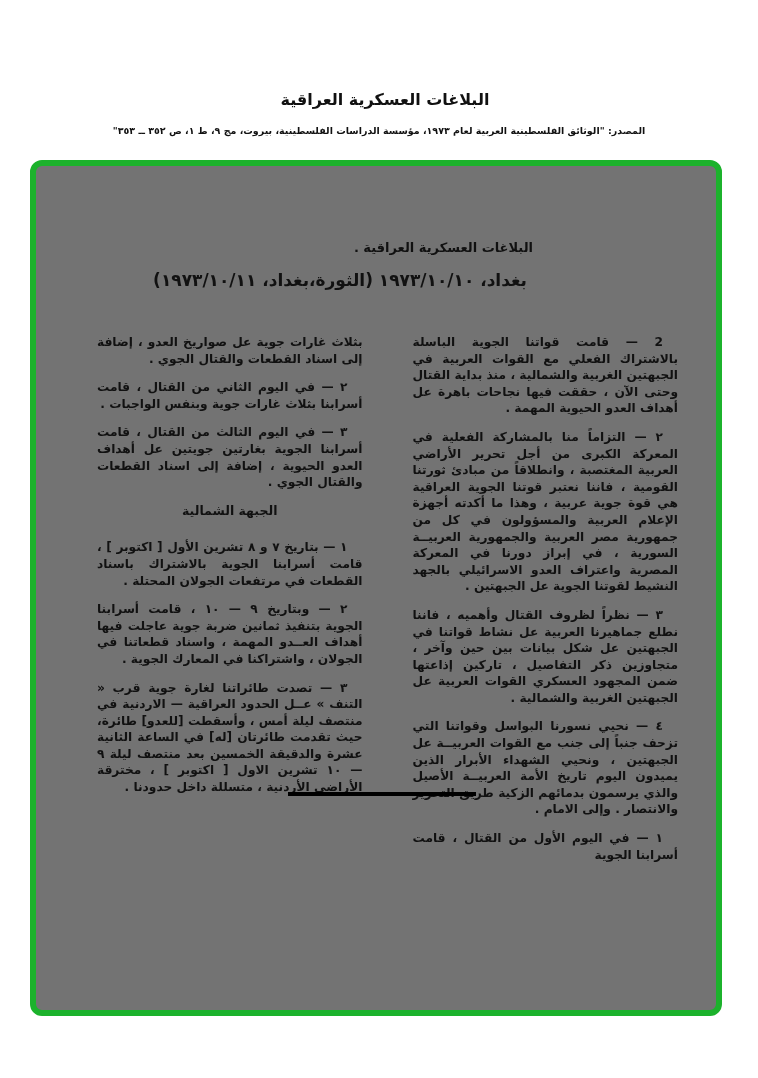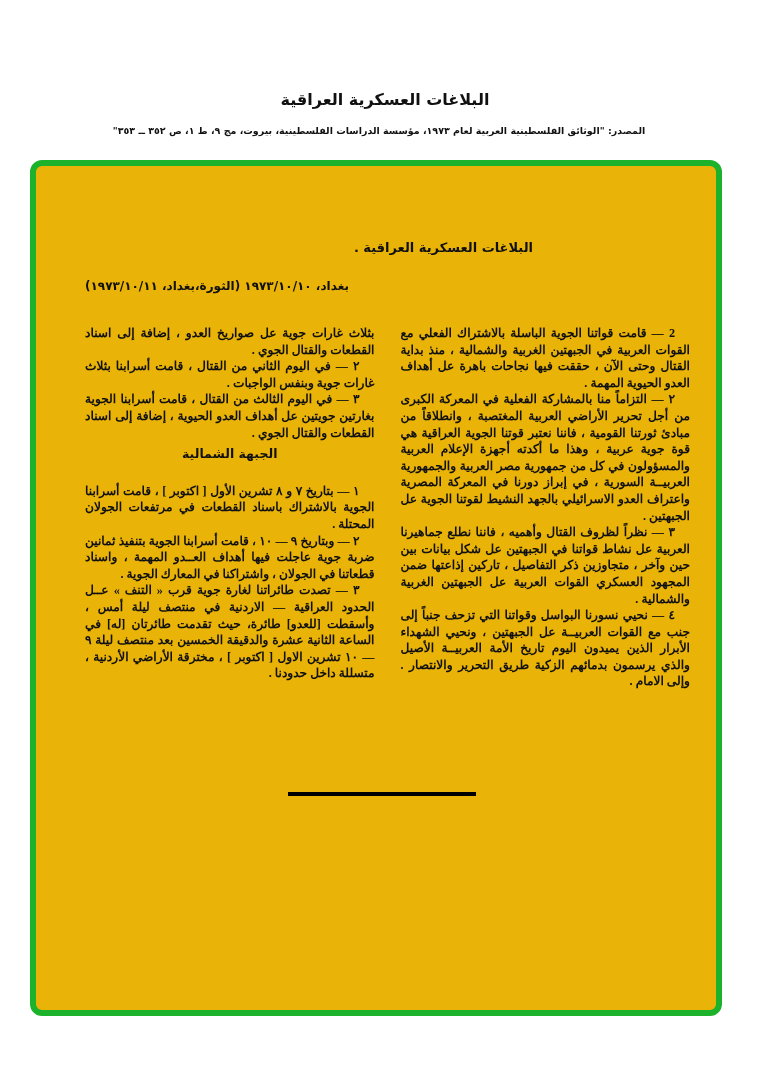--- a/index.html
+++ b/index.html
@@ -38,54 +38,53 @@
     font-weight: bold;
   }
   .green-box {
     position: absolute;
     left: 30px;
     top: 160px;
     width: 680px;
     height: 844px;
     border: 6px solid #1cb22c;
     border-radius: 12px;
-    background: #eab308;
+    background: #737373;
     box-sizing: content-box;
   }
   .doc {
     direction: rtl;
     padding: 0 26px 0 49px;
   }
   .doc-heading {
     margin: 74px 157px 0 0;
     text-align: right;
     font-weight: bold;
     font-size: 13px;
   }
   .doc-dateline {
-    margin: 24px 163px 0 0;
-    text-align: left;
+    margin: 15px 163px 0 0;
+    text-align: right;
     font-weight: bold;
-    font-size: 12px;
+    font-size: 17px;
   }
   .columns {
     display: flex;
     gap: 26px;
     margin-top: 32px;
   }
   .col {
     width: 290px;
     font-size: 12.2px;
     line-height: 16.6px;
     font-weight: bold;
   }
   .para {
-    margin: 0;
+    margin: 12px;
     text-align: justify;
-    font-family: Liberation Serif, serif;
   }
   .para.indent { text-indent: 15px; }
   .section-heading {
     text-align: center;
     font-weight: bold;
     font-size: 12.5px;
     margin: 5px 0 20px 0;
   }
   .divider {
     position: absolute;
@@ -106,20 +105,21 @@
   <div class="doc">
     <div class="doc-heading">البلاغات العسكرية العراقية .</div>
     <div class="doc-dateline">بغداد، ١٩٧٣/١٠/١٠    (الثورة،بغداد، ١٩٧٣/١٠/١١)</div>
 
     <div class="columns">
       <div class="col col-right">
         <p class="para indent">2 — قامت قواتنا الجوية الباسلة بالاشتراك الفعلي مع القوات العربية في الجبهتين الغربية والشمالية ، منذ بداية القتال وحتى الآن ، حققت فيها نجاحات باهرة عل أهداف العدو الحيوية المهمة .</p>
         <p class="para indent">٢ — التزاماً منا بالمشاركة الفعلية في المعركة الكبرى من أجل تحرير الأراضي العربية المغتصبة ، وانطلاقاً من مبادئ ثورتنا القومية ، فاننا نعتبر قوتنا الجوية العراقية هي قوة جوية عربية ، وهذا ما أكدته أجهزة الإعلام العربية والمسؤولون في كل من جمهورية مصر العربية والجمهورية العربيــة السورية ، في إبراز دورنا في المعركة المصرية واعتراف العدو الاسرائيلي بالجهد النشيط لقوتنا الجوية عل الجبهتين .</p>
         <p class="para indent">٣ — نظراً لظروف القتال وأهميه ، فاننا نطلع جماهيرنا العربية عل نشاط قواتنا في الجبهتين عل شكل بيانات بين حين وآخر ، متجاوزين ذكر التفاصيل ، تاركين إذاعتها ضمن المجهود العسكري القوات العربية عل الجبهتين الغربية والشمالية .</p>
         <p class="para indent">٤ — نحيي نسورنا البواسل وقواتنا التي تزحف جنباً إلى جنب مع القوات العربيــة عل الجبهتين ، ونحيي الشهداء الأبرار الذين يميدون اليوم تاريخ الأمة العربيــة الأصيل والذي يرسمون بدمائهم الزكية طريق التحرير والانتصار . وإلى الامام .</p>
+        <p class="para indent">١ — في اليوم الأول من القتال ، قامت أسرابنا الجوية</p>
       </div>
       <div class="col col-left">
         <p class="para">بثلاث غارات جوية عل صواريخ العدو ، إضافة إلى اسناد القطعات والقتال الجوي .</p>
         <p class="para indent">٢ — في اليوم الثاني من القتال ، قامت أسرابنا بثلاث غارات جوية وبنفس الواجبات .</p>
         <p class="para indent">٣ — في اليوم الثالث من القتال ، قامت أسرابنا الجوية بغارتين جويتين عل أهداف العدو الحيوية ، إضافة إلى اسناد القطعات والقتال الجوي .</p>
         <div class="section-heading">الجبهة الشمالية</div>
         <p class="para indent">١ — بتاريخ ٧ و ٨ تشرين الأول [ اكتوبر ] ، قامت أسرابنا الجوية بالاشتراك باسناد القطعات في مرتفعات الجولان المحتلة .</p>
         <p class="para indent">٢ — وبتاريخ ٩ — ١٠ ، قامت أسرابنا الجوية بتنفيذ ثمانين ضربة جوية عاجلت فيها أهداف العــدو المهمة ، واسناد قطعاتنا في الجولان ، واشتراكنا في المعارك الجوية .</p>
         <p class="para indent">٣ — تصدت طائراتنا لغارة جوية قرب « التنف » عــل الحدود العراقية — الاردنية في منتصف ليلة أمس ، وأسقطت [للعدو] طائرة، حيث تقدمت طائرتان [له] في الساعة الثانية عشرة والدقيقة الخمسين بعد منتصف ليلة ٩ — ١٠ تشرين الاول [ اكتوبر ] ، مخترقة الأراضي الأردنية ، متسللة داخل حدودنا .</p>
       </div>

